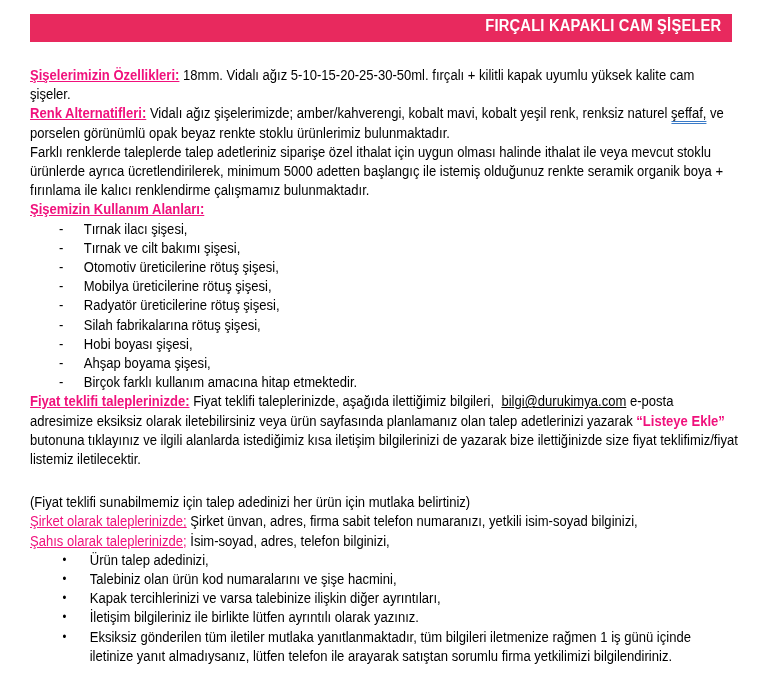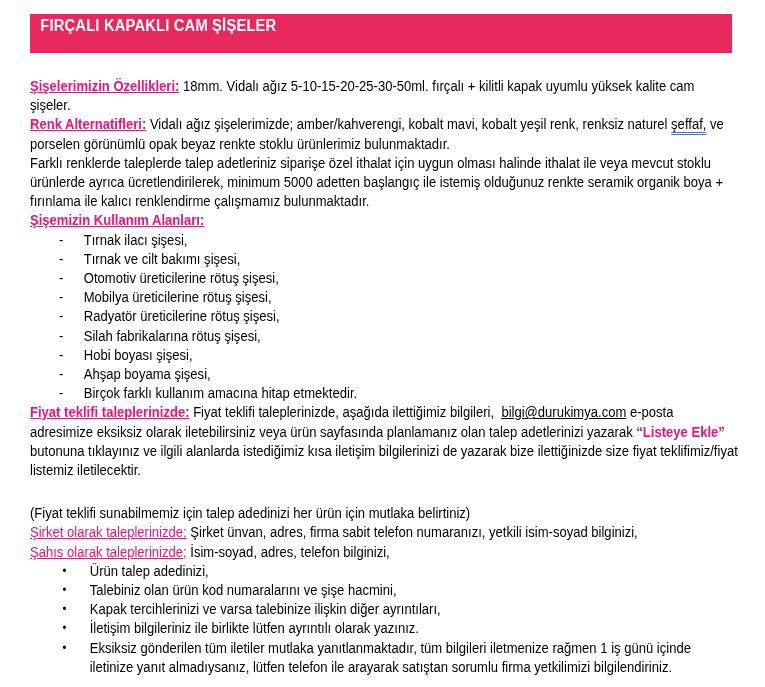--- a/index.html
+++ b/index.html
@@ -6,21 +6,21 @@
   body{
     width:765px;height:687px;overflow:hidden;background:#ffffff;
     font-family:"Liberation Sans","DejaVu Sans",sans-serif;
     color:#000000;
     -webkit-font-smoothing:antialiased;
   }
   .page{padding:14px 33px 0 30px;}
 
   
   .title-bar{
-    height:39px;background:#E8295E;text-align:left;
+    height:28px;background:#E8295E;text-align:right;
   }
   .title-bar .title-text{
     display:inline-block;color:#ffffff;font-weight:bold;font-size:16px;
     line-height:23px;letter-spacing:.2px;transform:scaleX(.92);transform-origin:center top;
     white-space:nowrap;
   }
 
   
   #content{
     margin-top:23px;width:830px;

